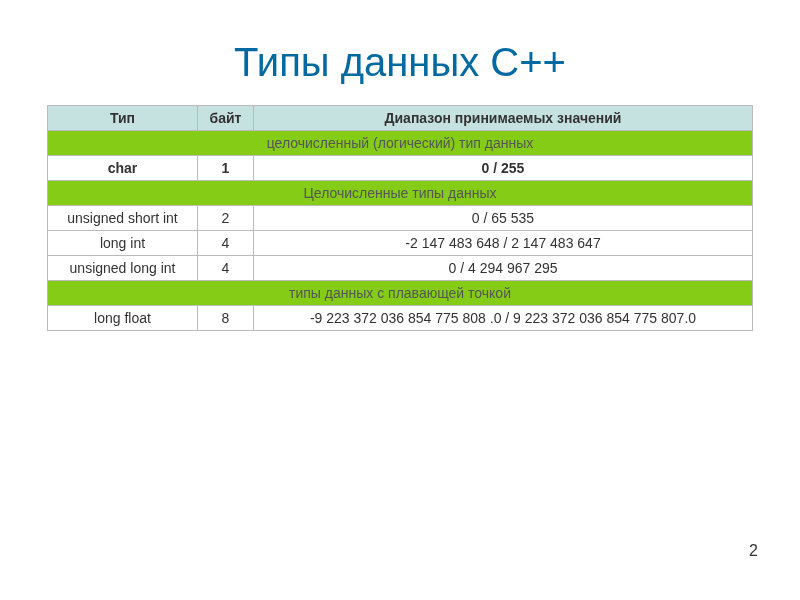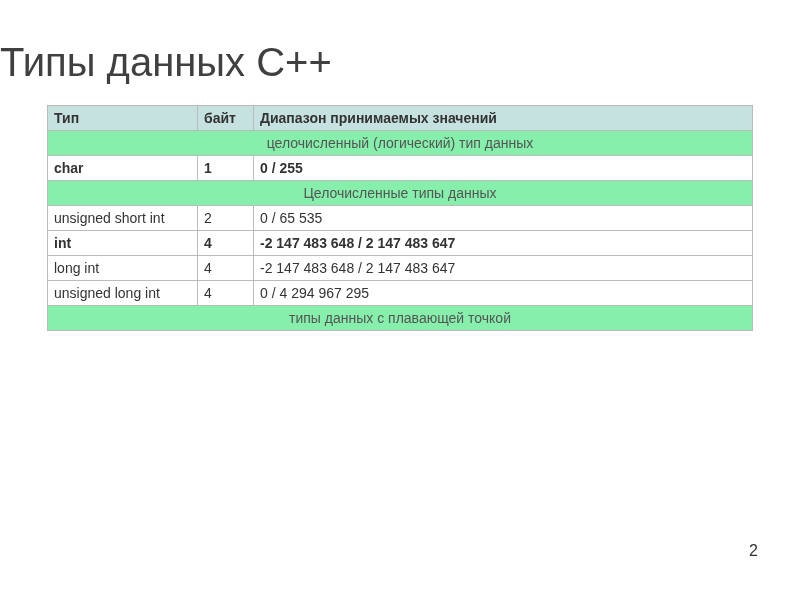--- a/index.html
+++ b/index.html
@@ -10,49 +10,49 @@
     height: 600px;
     overflow: hidden;
     position: relative;
   }
   .slide {
     width: 100%;
     height: 100%;
     padding: 0;
   }
   h1 {
-    text-align: left;
+    text-align: center;
     font-size: 40px;
     font-weight: 400;
-    color: #404040;
+    color: #0369a1;
     margin: 40px 0 20px 0;
   }
   table {
     border-collapse: collapse;
     width: 706px;
     margin: 0 auto;
     font-size: 14px;
     color: #333;
   }
   th, td {
     border: 1px solid #bbb;
     padding: 4px 6px;
-    text-align: left;
+    text-align: center;
     vertical-align: top;
   }
   th {
     background: #c6e2e0;
     font-weight: 700;
   }
   .col-type { width: 150px; }
   .col-bytes { width: 56px; }
   .section td {
     text-align: center;
     color: #555;
-    background: #86efac;
+    background: #84cc16;
   }
   tr.bold td { font-weight: 700; }
   .page-num {
     position: absolute;
     right: 42px;
     bottom: 40px;
     font-size: 16px;
     color: #333;
   }
 </style>
@@ -82,36 +82,36 @@
       </tr>
 
       <tr class="section">
         <td colspan="3">Целочисленные типы данных</td>
       </tr>
       <tr>
         <td>unsigned short int</td>
         <td>2</td>
         <td>0  /  65 535</td>
       </tr>
-      <tr class="bold">
-        <td>int</td>
-        <td>4</td>
-        <td>-2 147 483 648   /   2 147 483 647</td>
-      </tr>
       <tr>
         <td>long int</td>
         <td>4</td>
         <td>-2 147 483 648    /   2 147 483 647</td>
       </tr>
       <tr>
         <td>unsigned long int</td>
         <td>4</td>
         <td>0     /    4 294 967 295</td>
       </tr>
 
       <tr class="section">
         <td colspan="3">типы данных с плавающей точкой</td>
       </tr>
+      <tr>
+        <td>long float</td>
+        <td>8</td>
+        <td>-9 223 372 036 854 775 808 .0   /   9 223 372 036 854 775 807.0</td>
+      </tr>
     </tbody>
   </table>
 
   <div class="page-num">2</div>
 </div>
 
 </body></html>

